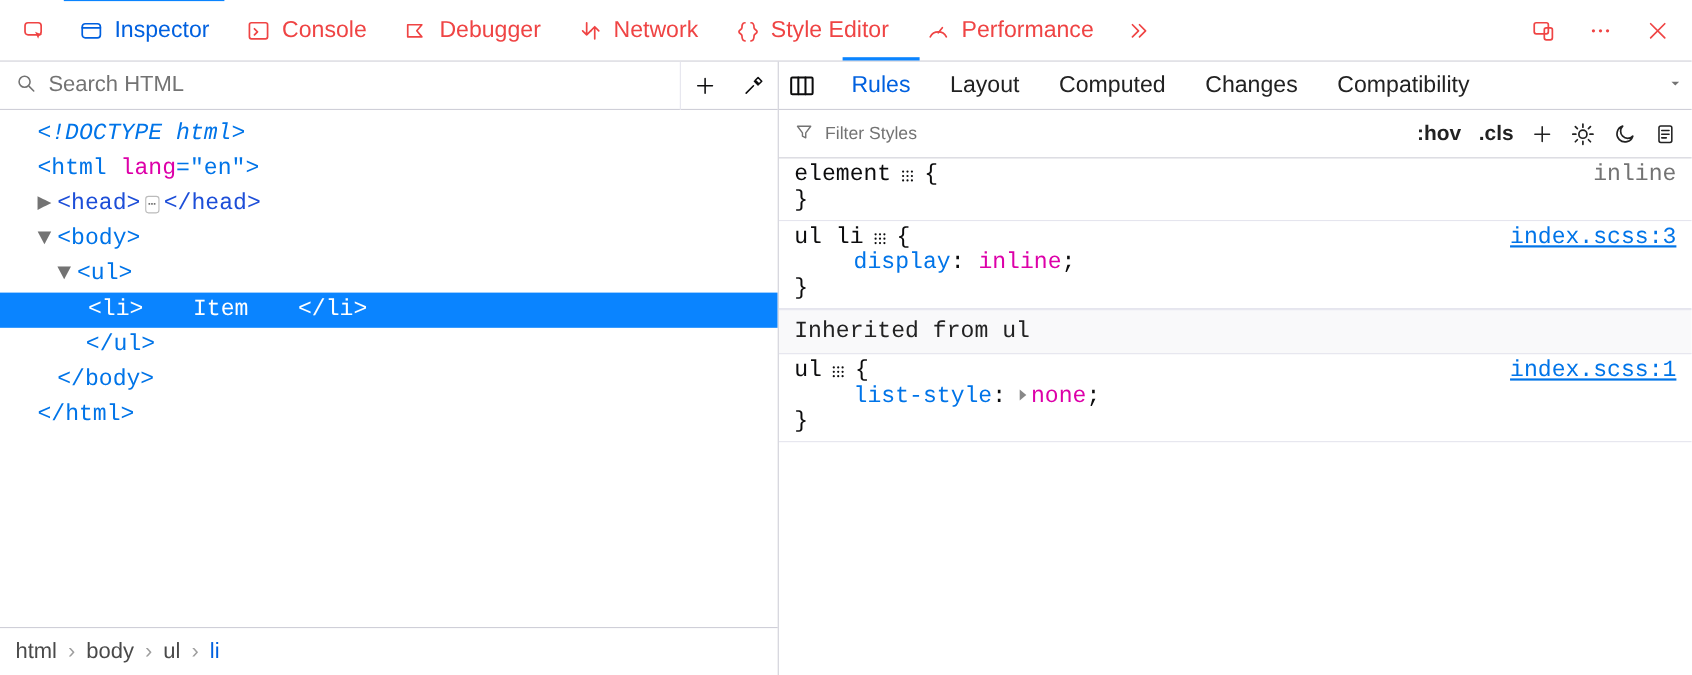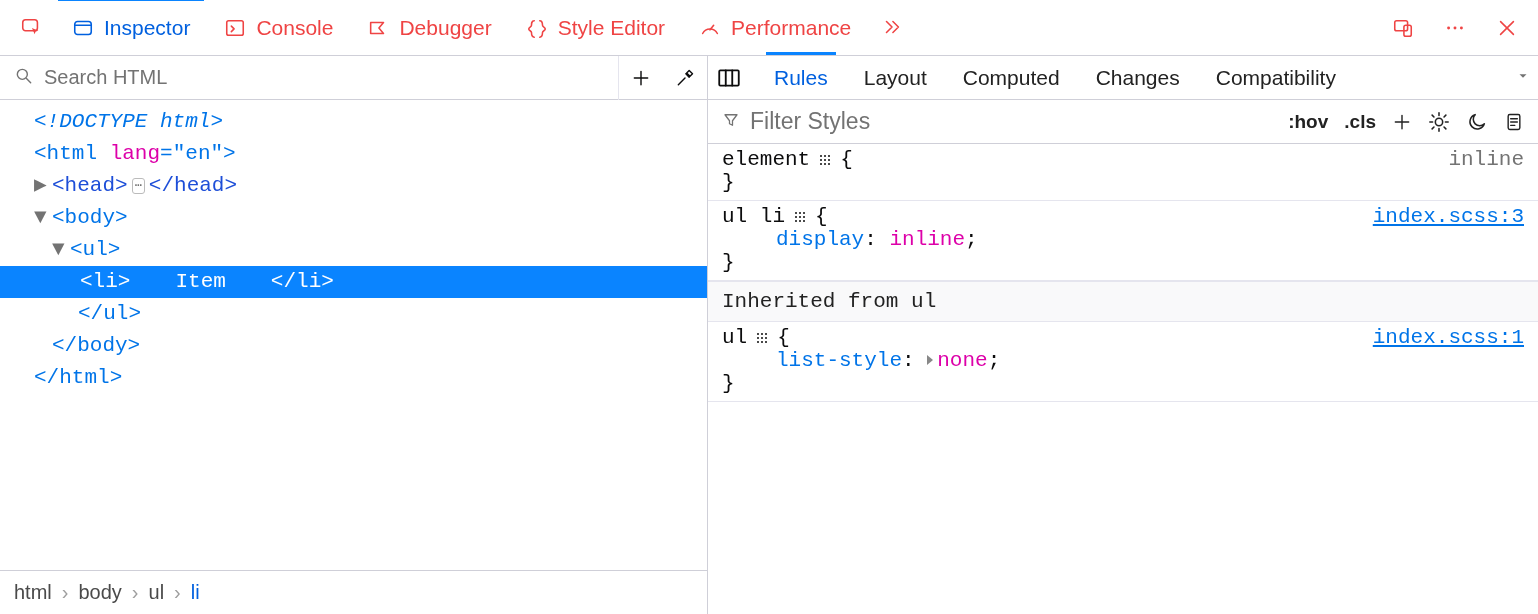--- a/index.html
+++ b/index.html
@@ -20,21 +20,21 @@
 .toolbar {
   display: flex;
   align-items: center;
   height: 56px;
   border-bottom: 1px solid #cfcfd8;
   padding: 0 10px;
   gap: 4px;
 }
 .toolbar .left-group {
   display: flex;
-  align-items: flex-start;
+  align-items: center;
   gap: 6px;
   flex: 1;
 }
 .toolbar-btn {
   display: flex;
   align-items: center;
   gap: 10px;
   padding: 8px 14px;
   border-radius: 4px;
   cursor: pointer;
@@ -191,21 +191,21 @@
 .filter-row {
   display: flex;
   align-items: center;
   height: 44px;
   border-bottom: 1px solid #cfcfd8;
   padding: 0 14px;
   gap: 10px;
 }
 .filter-row .fwrap { flex: 1; display: flex; align-items: center; gap: 10px; color: #737373; }
 .filter-row input {
-  flex: 1; border: none; outline: none; background: transparent; font-size: 23px;
+  flex: 1; border: none; outline: none; background: transparent; font-size: 16px;
 }
 .filter-row input::placeholder { color: #737373; }
 .filter-actions { display: flex; align-items: center; gap: 16px; color: #222; }
 .filter-actions .btn { cursor: pointer; display:flex; align-items:center; justify-content:center; }
 .txtbtn { font-size: 19px; font-weight: 600; }
 
 
 .rules-list { flex:1; overflow:auto; font-size:21px; }
 .rule-block { border-bottom: 1px solid #e5e5ee; padding: 4px 14px 6px 14px; }
 .rule-head { display: flex; justify-content: space-between; align-items: flex-end; }
@@ -260,20 +260,29 @@
       </span>
       <span>Console</span>
     </div>
     <div class="toolbar-btn">
       <span class="ic">
         <svg viewBox="0 0 24 24">
             <path d="M4 6h14l-5 6 5 6H4z"></path>
           </svg>
       </span>
       <span>Debugger</span>
+    </div>
+    <div class="toolbar-btn">
+      <span class="ic">
+        <svg viewBox="0 0 24 24">
+            <path d="M8 4v12M8 16l-4-4M8 16l4-4"></path>
+            <path d="M16 20V8M16 8l-4 4M16 8l4 4"></path>
+          </svg>
+      </span>
+      <span>Network</span>
     </div>
     <div class="toolbar-btn">
       <span class="ic">
         <svg viewBox="0 0 24 24">
             <path d="M9 4c-3 0-3 3-3 5s-3 2-3 4 3 2 3 4 0 5 3 5M15 4c3 0 3 3 3 5s3 2 3 4-3 2-3 4 0 5-3 5"></path>
           </svg>
       </span>
       <span>Style Editor</span>
     </div>
     <div class="toolbar-btn">

